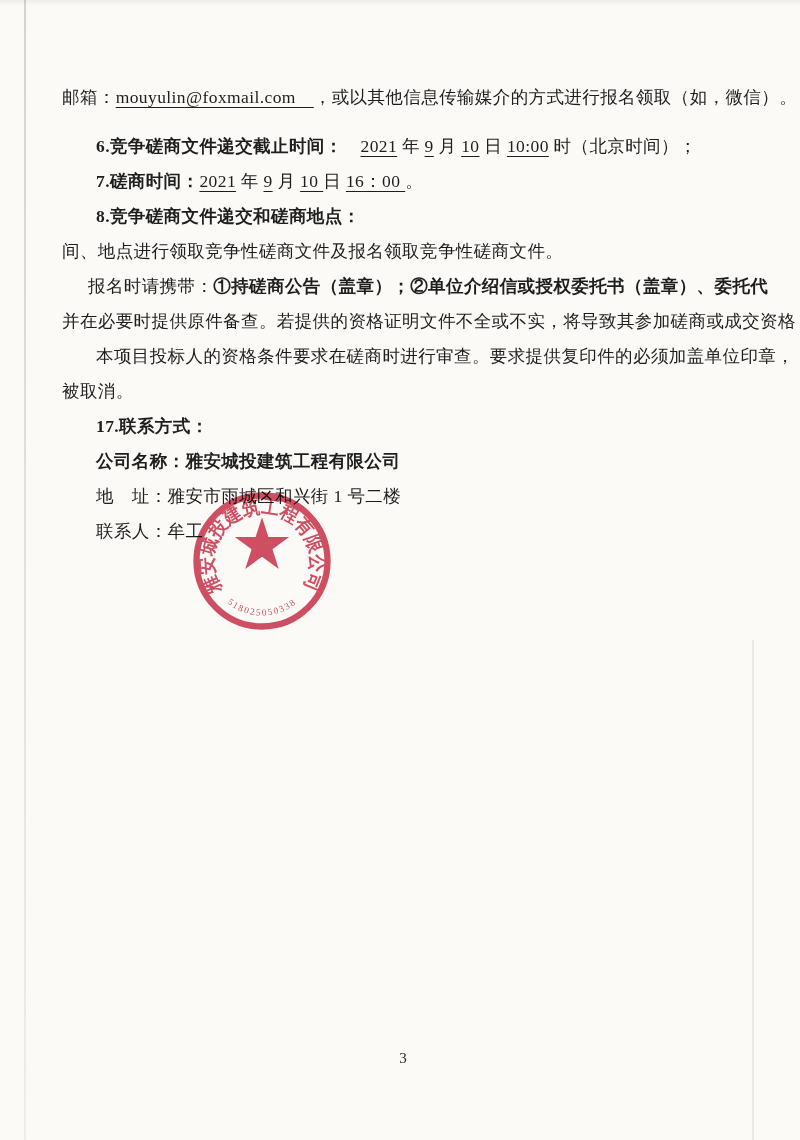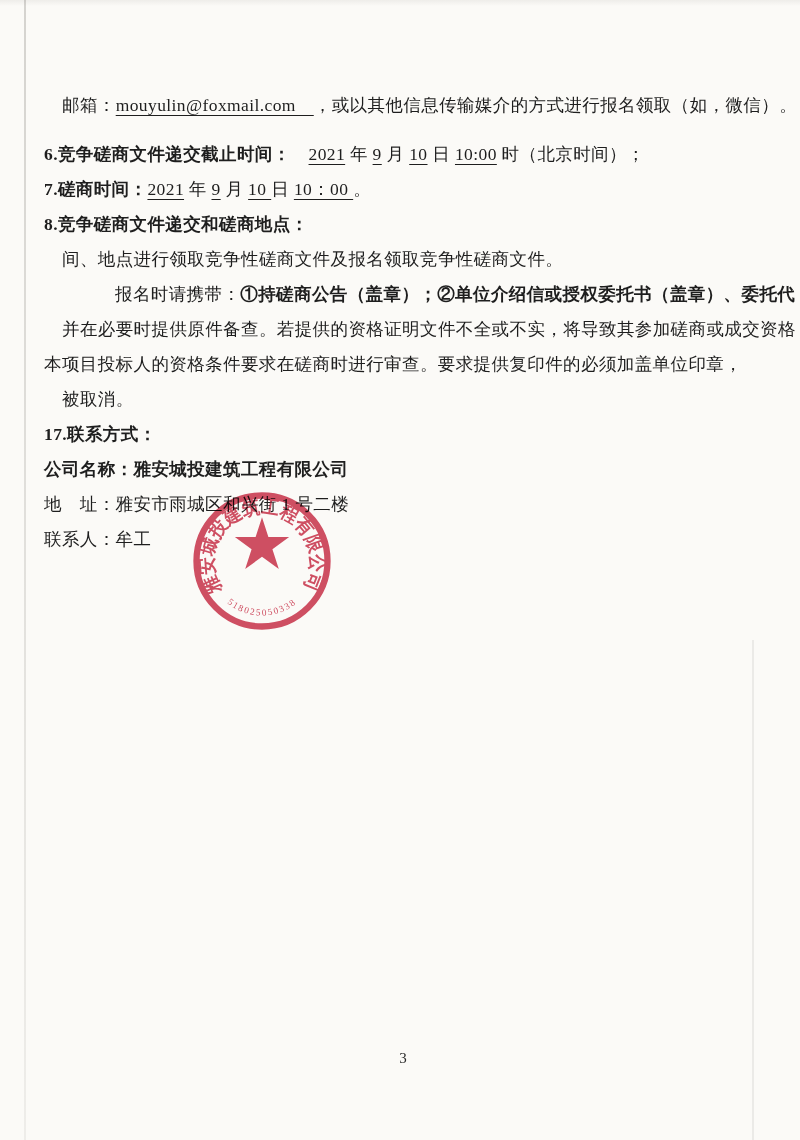--- a/index.html
+++ b/index.html
@@ -19,31 +19,31 @@
     background:linear-gradient(to bottom, rgba(125,122,115,.30), rgba(125,122,115,.10));
   }
   .edge-right{
     position:absolute;left:752px;top:640px;bottom:0;width:2px;
     background:rgba(125,122,115,.12);
   }
   .edge-top{
     position:absolute;left:0;top:0;right:0;height:6px;
     background:linear-gradient(to bottom, rgba(125,122,115,.10), rgba(125,122,115,0));
   }
-  .doc{position:absolute;top:88px;left:0;right:0;}
+  .doc{position:absolute;top:80px;left:0;right:0;}
   .line{
     line-height:35px;
     font-size:17.5px;
     letter-spacing:.4px;
     white-space:nowrap;
   }
   .gap-after{margin-bottom:14px;}
   .l0{padding-left:62px;}
-  .l1{padding-left:44px;}
-  .l2{padding-left:115px;}
+  .l1{padding-left:96px;}
+  .l2{padding-left:88px;}
   .b{font-weight:bold;}
   .u{text-decoration:underline;text-underline-offset:4px;text-decoration-thickness:1px;}
   
   .seal{
     position:absolute;left:178px;top:477px;width:168px;height:168px;
     mix-blend-mode:multiply;opacity:.93;
   }
   .seal text{font-family:"Liberation Serif","DejaVu Serif",serif;}
   .seal-company{font-size:23px;font-weight:bold;}
   .seal-serial{font-size:11px;letter-spacing:2px;}
@@ -56,21 +56,21 @@
 <body>
 
 <div class="page">
   <div class="edge-top"></div>
   <div class="edge-left"></div>
   <div class="edge-right"></div>
 
   <div class="doc">
       <div class="line l0 gap-after"><span>邮箱：</span><span class="u">mouyulin@foxmail.com　</span><span>，或以其他信息传输媒介的方式进行报名领取（如，微信）。</span></div>
       <div class="line l1"><span class="b">6.竞争磋商文件递交截止时间：</span><span>　</span><span class="u">2021</span><span> 年 </span><span class="u"> 9</span><span> 月 </span><span class="u">10</span><span> 日 </span><span class="u">10:00</span><span> 时（北京时间）；</span></div>
-      <div class="line l1"><span class="b">7.磋商时间：</span><span class="u">2021</span><span> 年 </span><span class="u">9</span><span> 月 </span><span class="u">10 </span><span> 日 </span><span class="u"> 10：00 </span><span> 。</span></div>
+      <div class="line l1"><span class="b">7.磋商时间：</span><span class="u">2021</span><span> 年 </span><span class="u">9</span><span> 月 </span><span class="u">10 </span><span> 日 </span><span class="u"> 16：00 </span><span> 。</span></div>
       <div class="line l1"><span class="b">8.竞争磋商文件递交和磋商地点：</span></div>
       <div class="line l0"><span>间、地点进行领取竞争性磋商文件及报名领取竞争性磋商文件。</span></div>
       <div class="line l2"><span>报名时请携带：</span><span class="b">①持磋商公告（盖章）；②单位介绍信或授权委托书（盖章）、委托代</span></div>
       <div class="line l0"><span>并在必要时提供原件备查。若提供的资格证明文件不全或不实，将导致其参加磋商或成交资格</span></div>
       <div class="line l1"><span>本项目投标人的资格条件要求在磋商时进行审查。要求提供复印件的必须加盖单位印章，</span></div>
       <div class="line l0"><span>被取消。</span></div>
       <div class="line l1"><span class="b">17.联系方式：</span></div>
       <div class="line l1"><span class="b">公司名称：雅安城投建筑工程有限公司</span></div>
       <div class="line l1"><span>地　址：雅安市雨城区和兴街 1 号二楼</span></div>
       <div class="line l1"><span>联系人：牟工</span></div>

